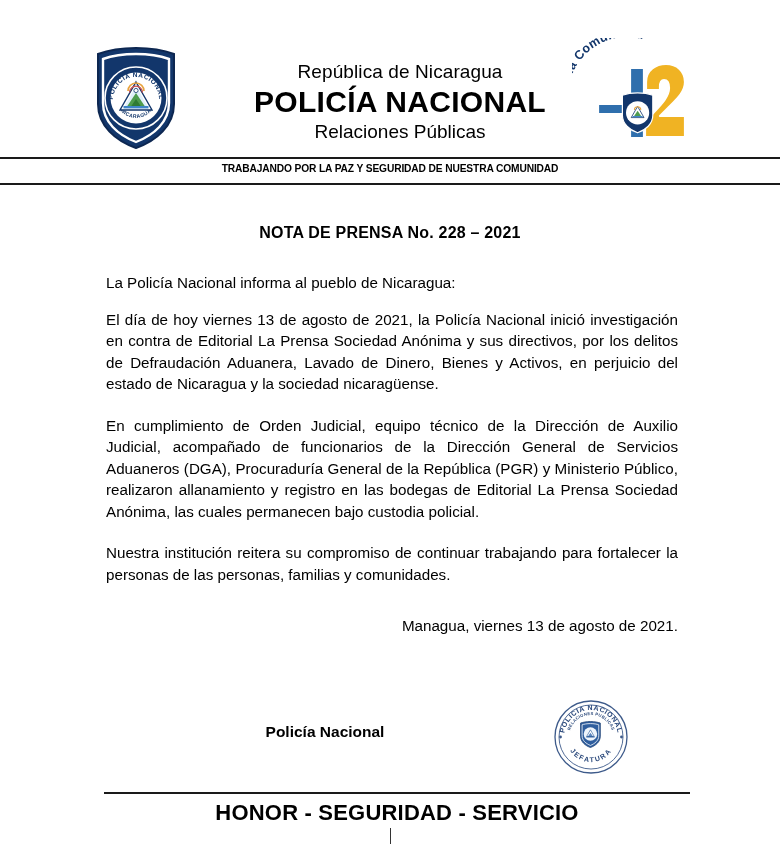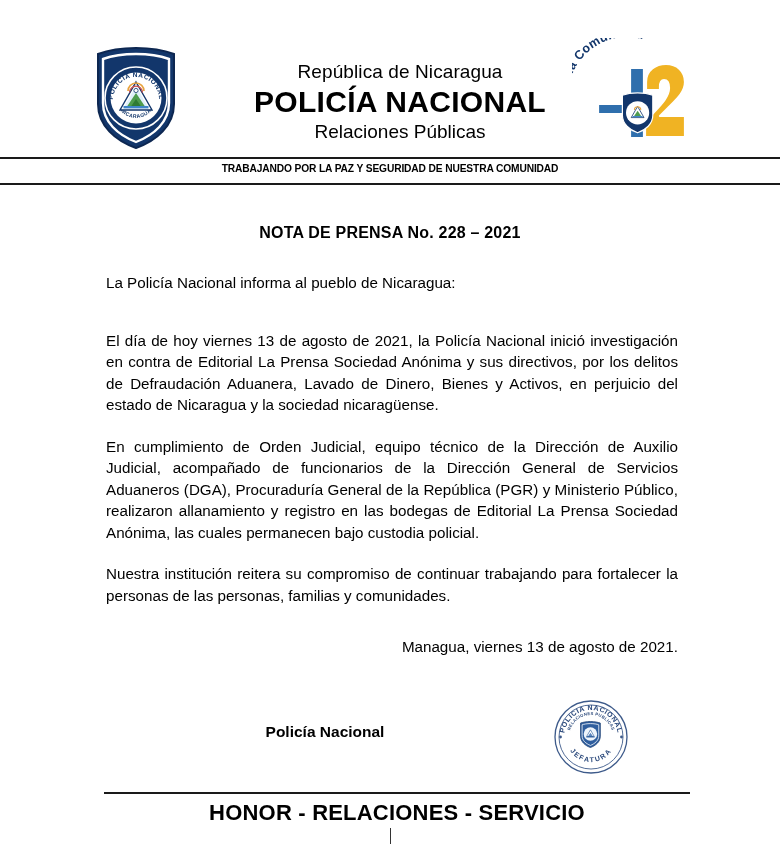--- a/index.html
+++ b/index.html
@@ -115,21 +115,21 @@
     width: 572px;
   }
   .para {
     font-size: 15.2px;
     line-height: 21.5px;
     text-align: justify;
     margin: 0 0 20px 0;
   }
   .para.lead {
     text-align: left;
-    margin-bottom: 36px;
+    margin-bottom: 15px;
   }
   .para.place {
     text-align: right;
     margin-top: 30px;
     margin-bottom: 0;
   }
 
   
   .signature {
     position: absolute;
@@ -283,16 +283,16 @@
         <path d="M44 10 C31 10 19 12 12 14.5 L12 57 C12 75 27 87 44 94 C61 87 76 75 76 57 L76 14.5 C69 12 57 10 44 10 Z" fill="none" stroke="#ffffff" stroke-width="3"></path>
         <circle cx="44" cy="50" r="26" fill="#eef4fb"></circle>
         <path d="M44 34 L60 62 L28 62 Z" fill="#ffffff" stroke="#2f5e9e" stroke-width="2.5"></path>
         <path d="M34 60 L44 45 L54 60 Z" fill="#5b86bd"></path>
         <rect x="31" y="58" width="26" height="4" fill="#2f5e9e"></rect>
       </g>
     </svg>
   </div>
 
   <div class="footer-rule"></div>
-  <div class="footer-motto">HONOR - RELACIONES - SERVICIO</div>
+  <div class="footer-motto">HONOR - SEGURIDAD - SERVICIO</div>
   <div class="footer-tick"></div>
 
 </div>
 
 </body></html>

